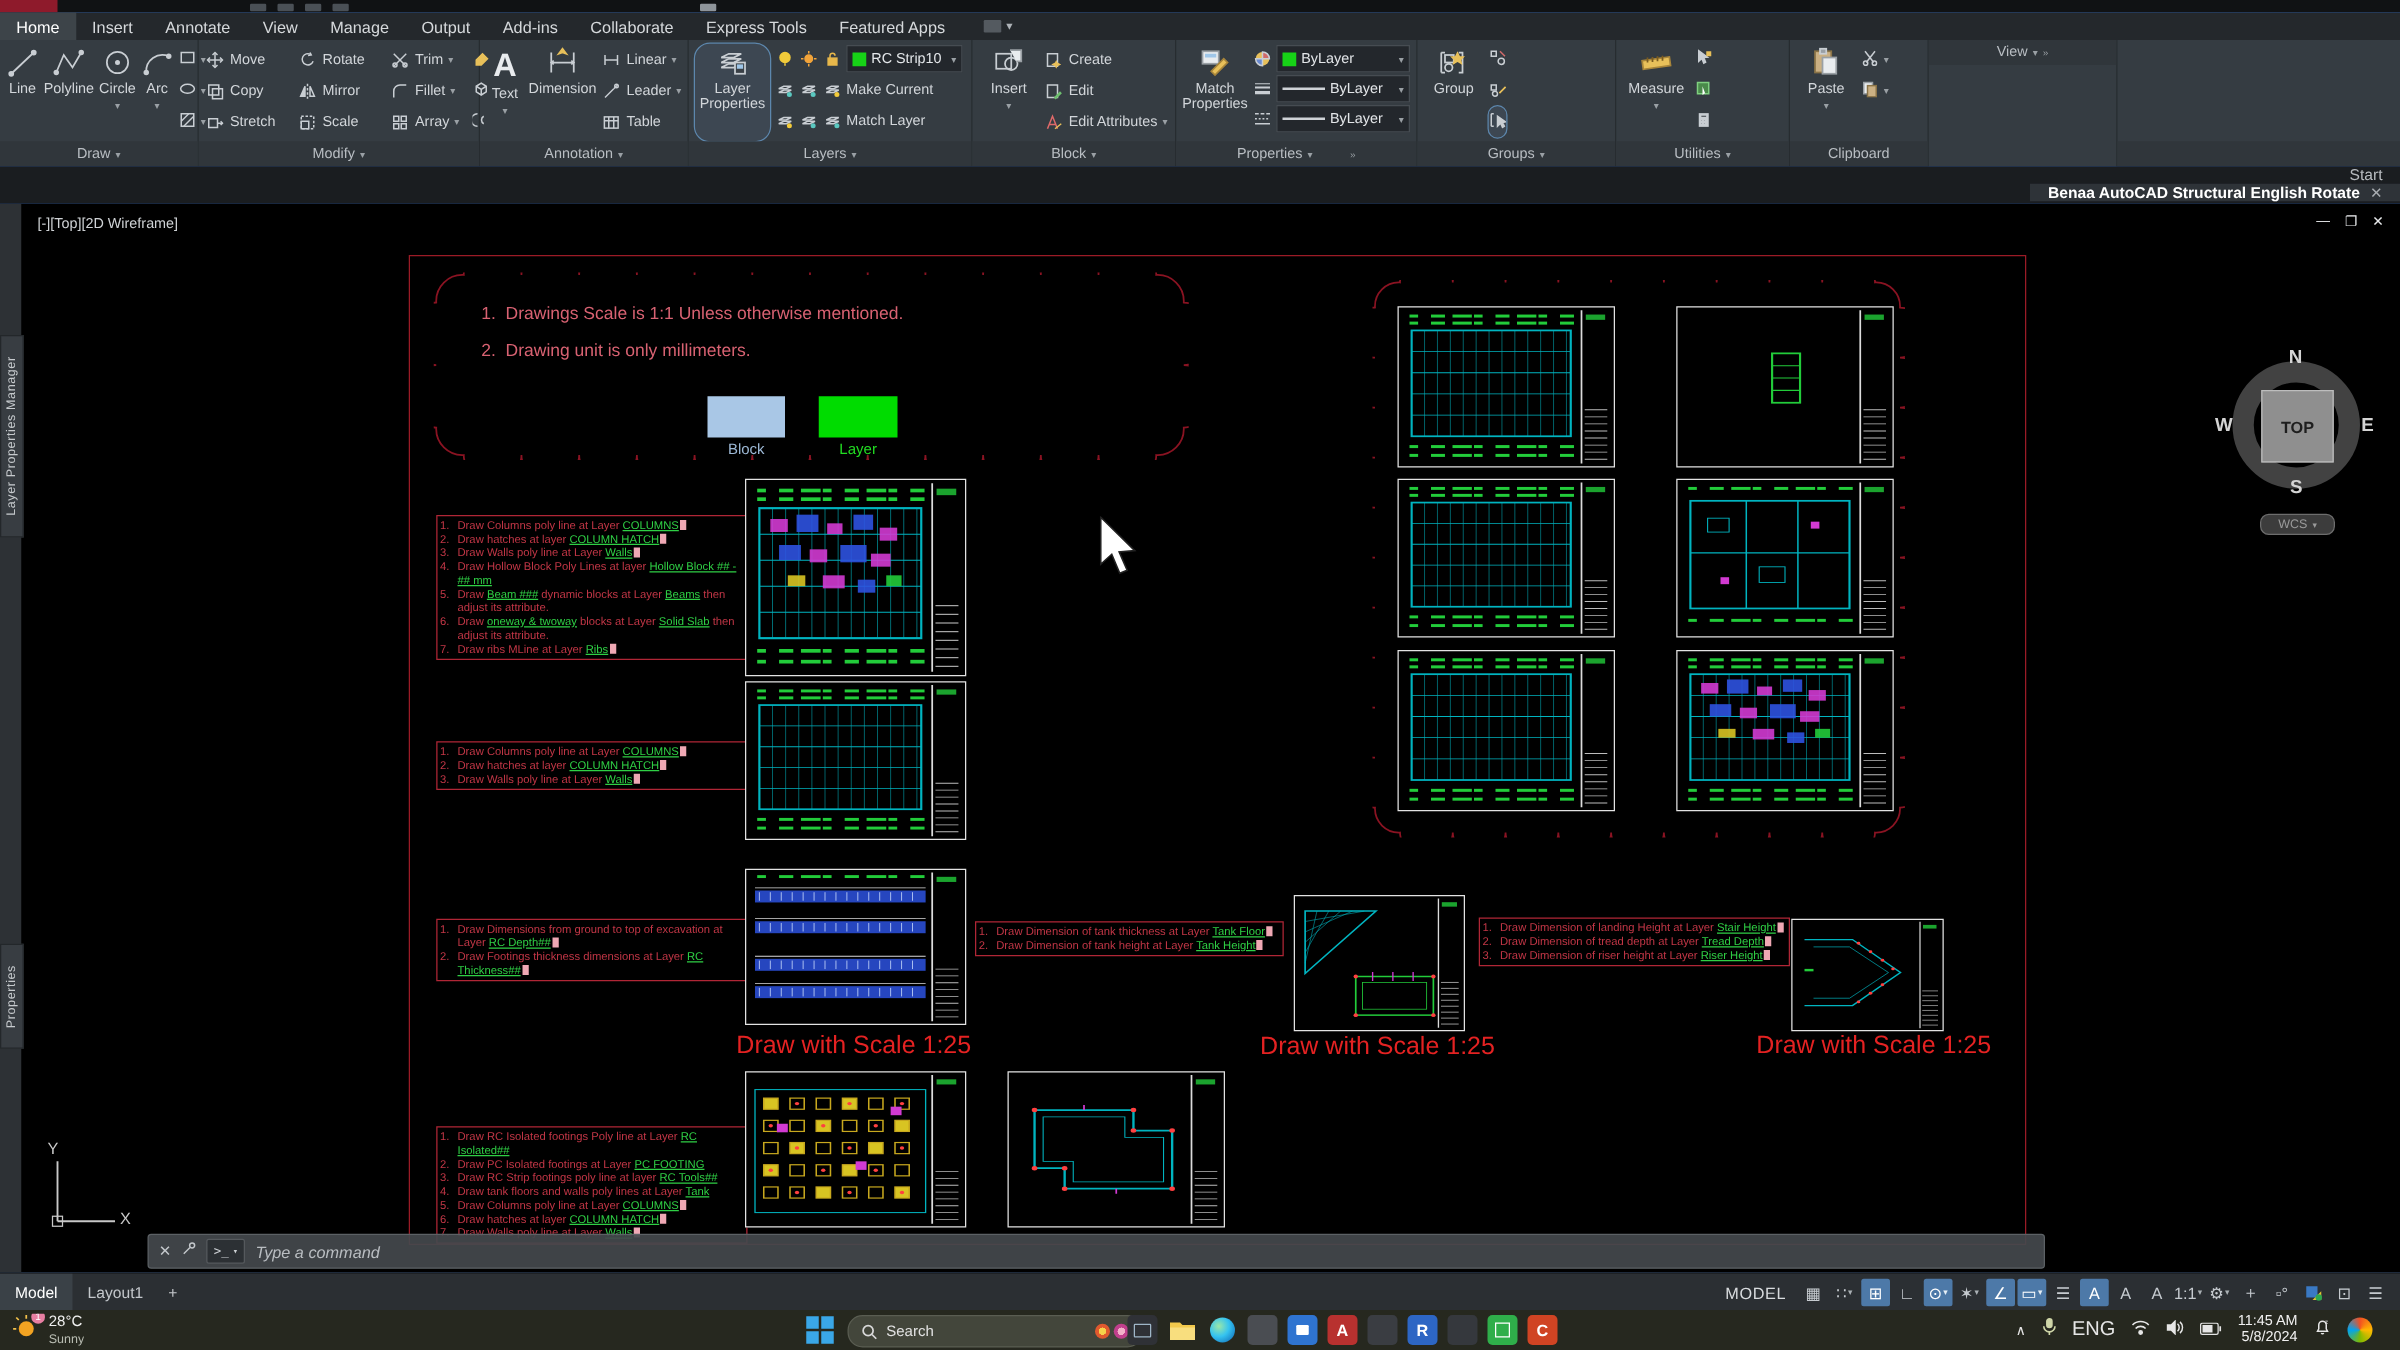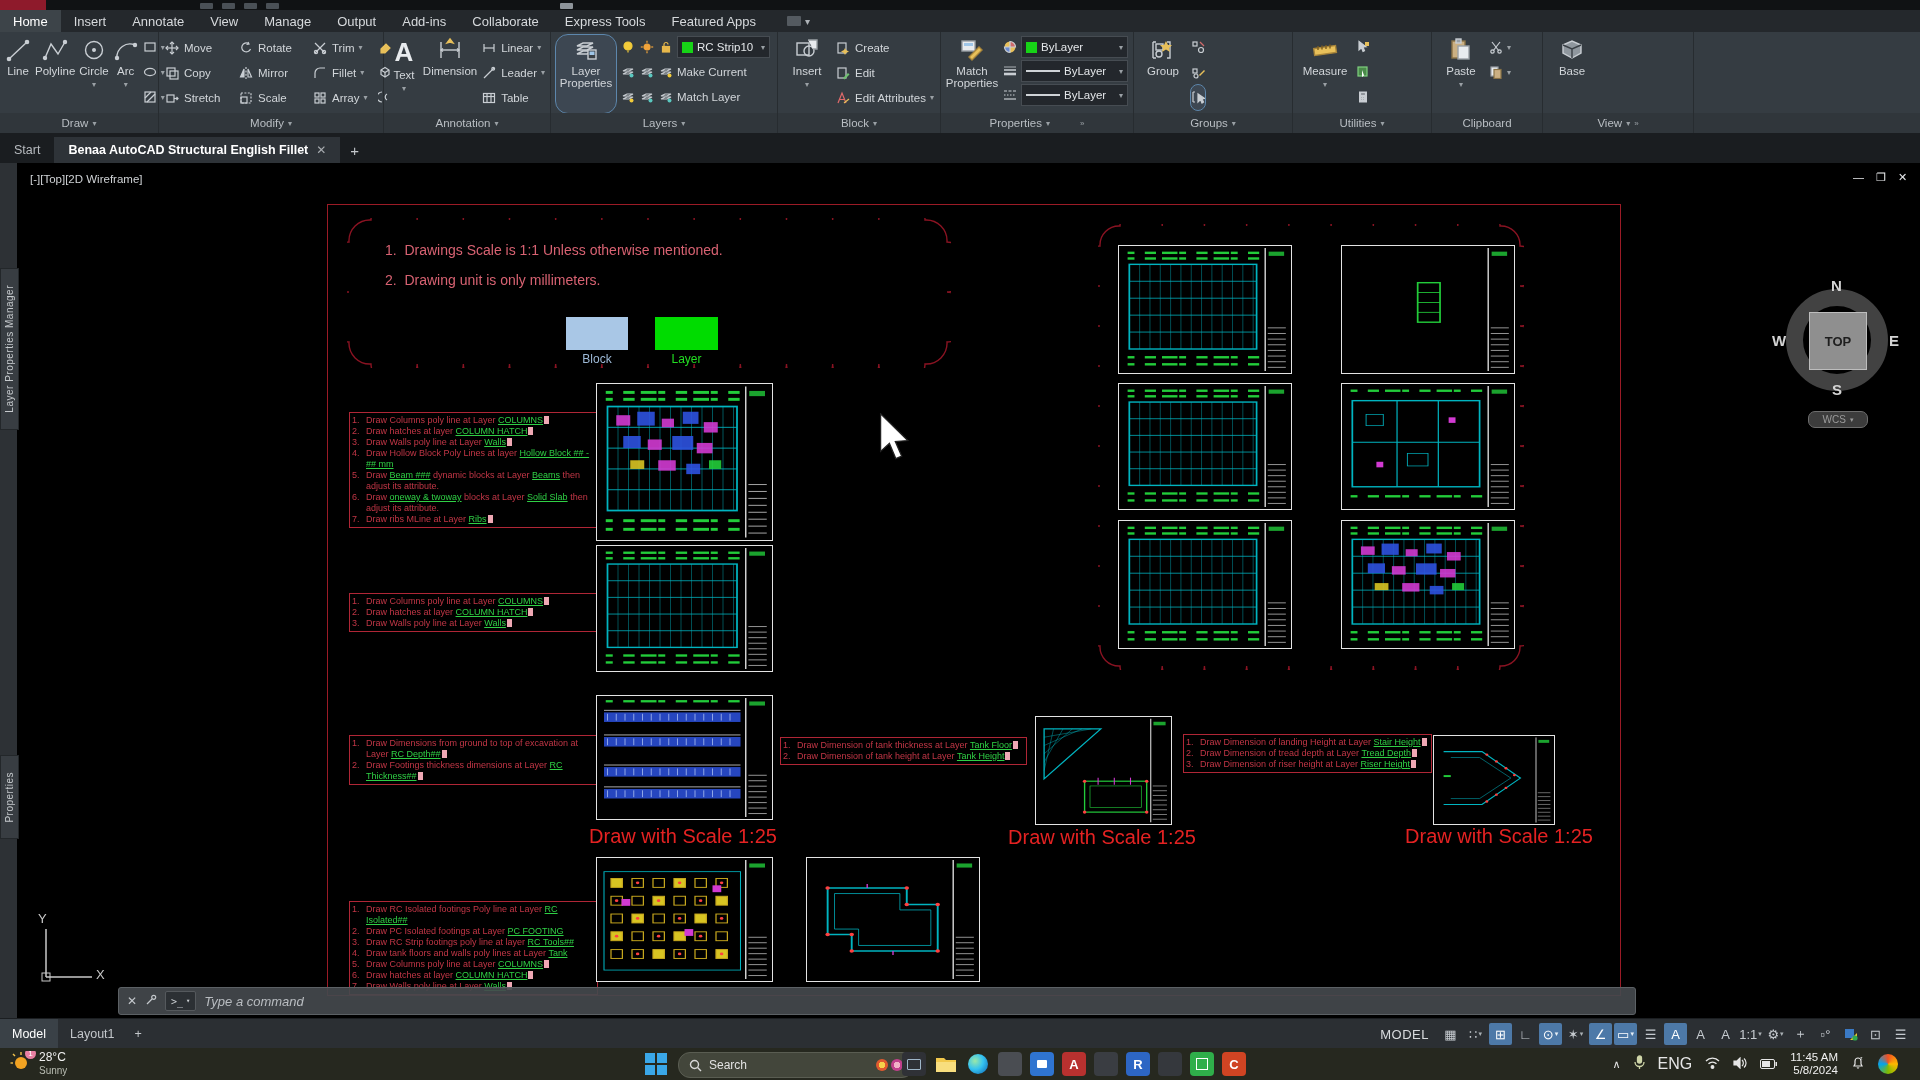--- a/index.html
+++ b/index.html
@@ -32,21 +32,21 @@
   .micon{display:inline-flex;width:16px;justify-content:center;}
   .hl{background:#3d4752;outline:1px solid #5d87ad;border-radius:12px;}
   .field{display:flex;align-items:center;gap:4px;background:#23272c;border:1px solid #464c52;
          height:20px;padding:0 4px;font-size:11.5px;color:#e3e6e9;}
   .field .dd{margin-left:auto;font-size:8px;color:#9aa0a5;}
   .sw{width:11px;height:11px;background:#17d317;display:inline-block;}
   .lineglyph{display:inline-block;width:34px;height:0;border-top:2px solid #cfd3d7;}
   .tinyico{display:inline-flex;width:15px;height:14px;align-items:center;justify-content:center;}
   
   #filetabs{position:absolute;left:0;top:133px;width:1920px;height:30px;background:#1a1d20;
-            display:flex;align-items:flex-end;font-size:12.5px;color:#b7bbbf;}
+            display:flex;align-items:flex-end;font-size:12.5px;color:#b7bbbf;flex-direction:column;}
   .ftab{height:26px;display:flex;align-items:center;padding:0 14px;gap:8px;}
   .ftab.active{background:#2e3338;color:#fff;font-weight:bold;}
   .ftab .x{color:#a9adb1;font-weight:normal;font-size:12px;}
   #newtab{margin-left:10px;margin-bottom:4px;color:#c3c7cb;font-size:15px;}
   
   #canvas{position:absolute;left:0;top:163px;width:1920px;height:855px;background:#000;overflow:hidden;}
   #vplabel{position:absolute;left:30px;top:10px;font-size:11.5px;color:#cfd2d5;}
   #wincontrols{position:absolute;left:1853px;top:8px;display:flex;gap:12px;color:#e8eaec;font-size:11px;}
   #sheetborder{position:absolute;left:327px;top:41px;width:1292px;height:790px;border:1.5px solid #9b1b26;}
   .cloud{position:absolute;pointer-events:none;}
@@ -748,50 +748,39 @@
               <span class="dd">▾</span>
             </div>
         </div>
       </div>
       <div class="rfoot">
           <span>Clipboard</span>
         </div>
     </div>
 
     <div class="rpanel" style="width:150px">
-      <div class="rbody">
-        <div class="bigbtn">
-            <span>
-              <svg width="26" height="26" viewBox="0 0 26 26" fill="none" stroke="#c9ced3" stroke-width="1.4">
-                <path d="M4,8 L13,4 L22,8 L22,16 L13,21 L4,16 Z" fill="#8f979e" stroke="#c9ced3"></path>
-                <path d="M4,8 L13,12 L22,8 M13,12 L13,21" stroke="#3a4046"></path>
-              </svg>
-            </span>
-            <span>Base</span>
-          </div>
-      </div>
       <div class="rfoot">
           <span>View</span>
           <span class="dd">▾</span>
           <span class="dd">»</span>
         </div>
     </div>
 
     <div class="rpanel" style="flex:1;border-right:none">
       <div class="rbody"></div>
         <div class="rfoot"></div>
     </div>
   </div>
 
   <div id="filetabs">
     <div class="ftab">
         <span>Start</span>
       </div>
     <div class="ftab active">
-      <span>Benaa AutoCAD Structural English Fillet</span>
+      <span>Benaa AutoCAD Structural English Rotate</span>
         <span class="x">✕</span>
     </div>
     <div id="newtab">+</div>
   </div>
 
   <div id="canvas">
     <div id="vplabel">[-][Top][2D Wireframe]</div>
     <div id="wincontrols">
       <span>—</span>
       <span>❐</span>

